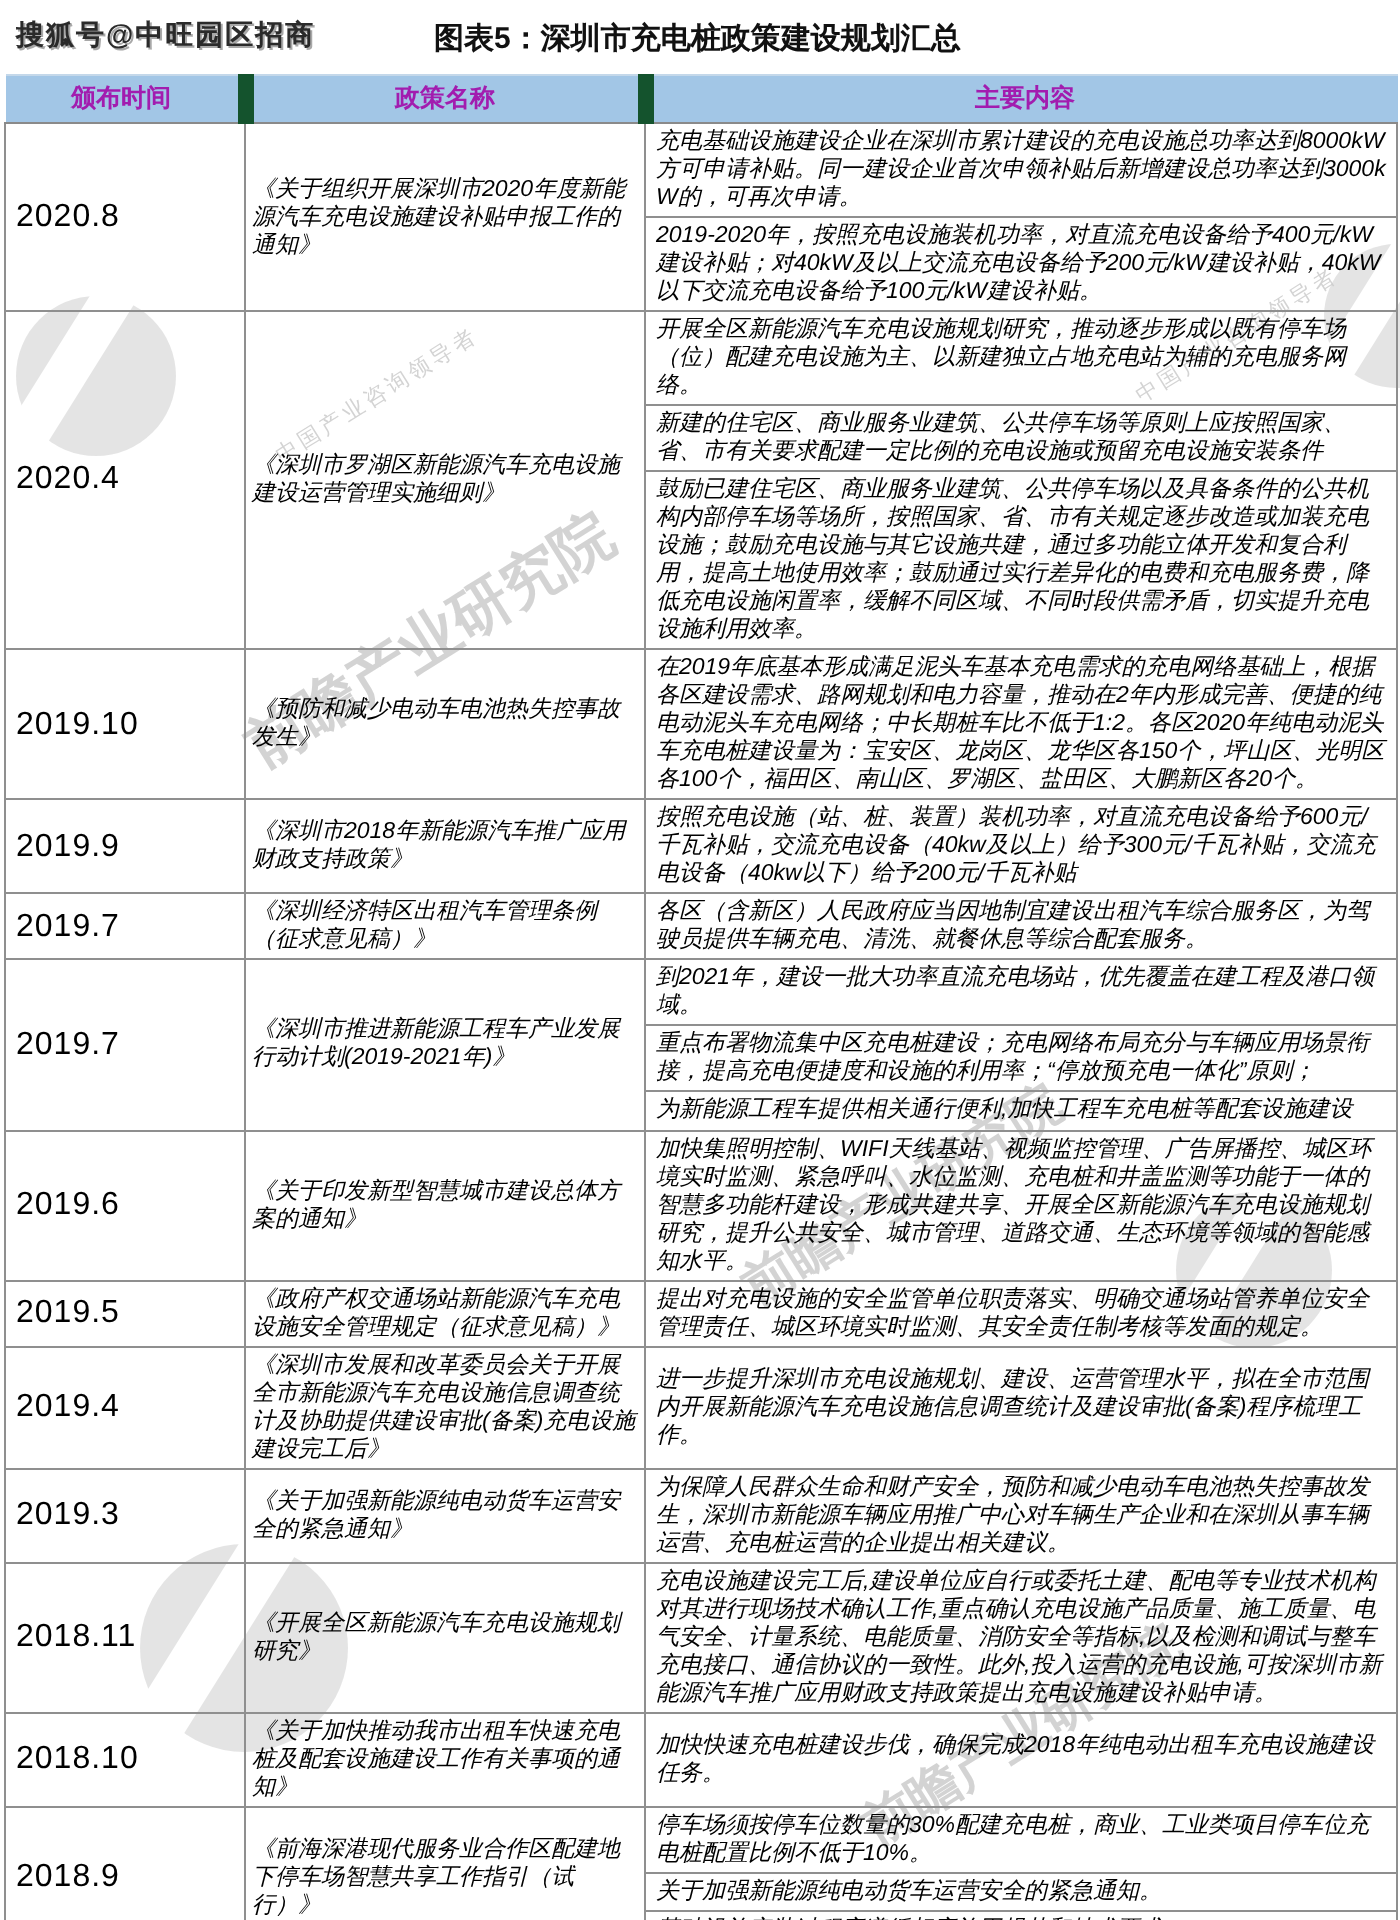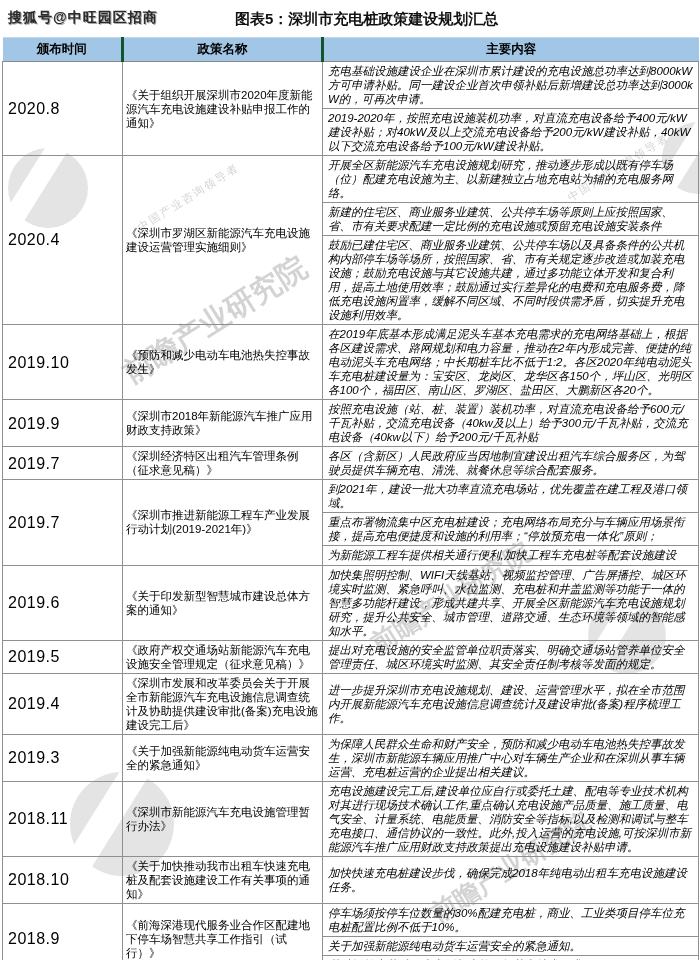--- a/index.html
+++ b/index.html
@@ -13,36 +13,35 @@
     overflow: hidden;
   }
 
   
   .top-bar {
     display: flex;
     align-items: flex-start;
     padding: 9px 6px 4px 8px;
     position: relative;
     z-index: 2;
-    gap: 29px;
   }
   .brand {
     font-size: 14px;
     font-weight: bold;
     color: #2a2a2a;
     letter-spacing: 1px;
     text-shadow: 1px 1px 0 #a8a8a8;
     width: 190px;
     flex: none;
   }
   .fig-title {
     font-size: 15px;
     font-weight: bold;
     color: #111;
-    margin-left: 8px;
+    margin-left: 19px;
     padding-top: 1px;
   }
 
   
   .wm { position: absolute; z-index: 0; pointer-events: none; }
   .wm-logo {
     border-radius: 50%;
     background: #cfcfcf;
     opacity: 0.55;
   }
@@ -76,41 +75,41 @@
   col.c-date   { width: 120px; }
   col.c-policy { width: 200px; }
   col.c-main   { width: 376px; }
 
   thead th {
     background: #a2c6e6;
     border-top: 1px solid #c4d8ea;
     border-bottom: 1px solid #8a8a8a;
     font-size: 12.5px;
     font-weight: bold;
-    color: #000000;
+    color: #a21caf;
     padding: 3px 2px;
     text-align: center;
   }
-  thead th + th { border-left: 3px solid #14532d; }
+  thead th + th { border-left: 8px solid #14532d; }
 
   tbody td {
     border: 1px solid #8f8f8f;
     font-size: 11.5px;
     line-height: 1.22;
     padding: 2px 4px;
     vertical-align: middle;
     background: transparent;
     word-break: break-all;
   }
   td.date-cell {
     font-size: 16px;
     padding-left: 5px;
     letter-spacing: 0.5px;
   }
-  td.policy-cell { padding: 2px 3px; }
+  td.policy-cell { padding: 2px 3px; font-style: italic; }
   td.content-cell { padding: 2px 5px; font-style: italic; }
 </style>
 </head>
 <body>
 
 <div class="wm wm-logo" style="left:8px; top:148px; width:80px; height:80px;"></div>
 <div class="wm wm-logo" style="left:662px; top:122px; width:72px; height:72px;"></div>
 <div class="wm wm-logo" style="left:588px; top:596px; width:78px; height:78px;"></div>
 <div class="wm wm-logo" style="left:70px; top:772px; width:104px; height:104px;"></div>
 <div class="wm wm-text" style="left:110px; top:300px; font-size:30px;">前瞻产业研究院</div>
@@ -198,21 +197,21 @@
         <td class="policy-cell" rowspan="1">《深圳市发展和改革委员会关于开展全市新能源汽车充电设施信息调查统计及协助提供建设审批(备案)充电设施建设完工后》</td>
         <td class="content-cell">进一步提升深圳市充电设施规划、建设、运营管理水平，拟在全市范围内开展新能源汽车充电设施信息调查统计及建设审批(备案)程序梳理工作。</td>
       </tr>
       <tr>
         <td class="date-cell" rowspan="1">2019.3</td>
         <td class="policy-cell" rowspan="1">《关于加强新能源纯电动货车运营安全的紧急通知》</td>
         <td class="content-cell">为保障人民群众生命和财产安全，预防和减少电动车电池热失控事故发生，深圳市新能源车辆应用推广中心对车辆生产企业和在深圳从事车辆运营、充电桩运营的企业提出相关建议。</td>
       </tr>
       <tr>
         <td class="date-cell" rowspan="1">2018.11</td>
-        <td class="policy-cell" rowspan="1">《深圳市新能源汽车充电设施管理暂行办法》</td>
+        <td class="policy-cell" rowspan="1">《开展全区新能源汽车充电设施规划研究》</td>
         <td class="content-cell">充电设施建设完工后,建设单位应自行或委托土建、配电等专业技术机构对其进行现场技术确认工作,重点确认充电设施产品质量、施工质量、电气安全、计量系统、电能质量、消防安全等指标,以及检测和调试与整车充电接口、通信协议的一致性。此外,投入运营的充电设施,可按深圳市新能源汽车推广应用财政支持政策提出充电设施建设补贴申请。</td>
       </tr>
       <tr>
         <td class="date-cell" rowspan="1">2018.10</td>
         <td class="policy-cell" rowspan="1">《关于加快推动我市出租车快速充电桩及配套设施建设工作有关事项的通知》</td>
         <td class="content-cell">加快快速充电桩建设步伐，确保完成2018年纯电动出租车充电设施建设任务。</td>
       </tr>
       <tr>
         <td class="date-cell" rowspan="3">2018.9</td>
         <td class="policy-cell" rowspan="3">《前海深港现代服务业合作区配建地下停车场智慧共享工作指引（试行）》</td>

